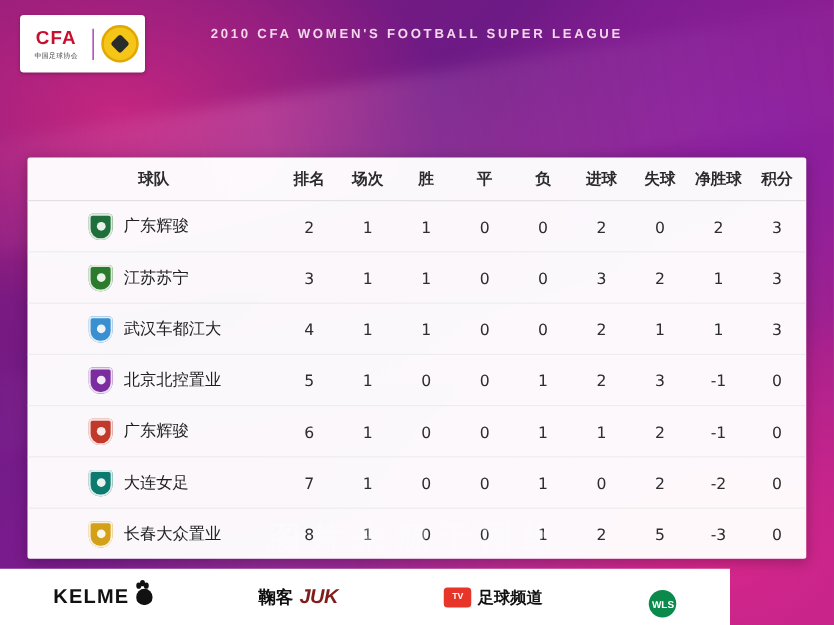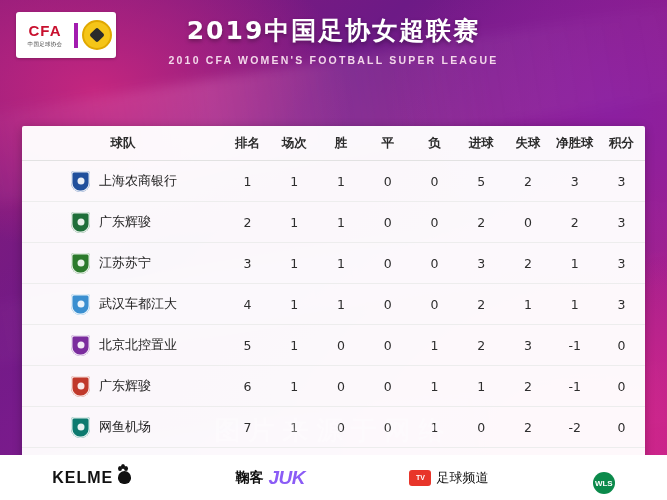--- a/index.html
+++ b/index.html
@@ -28,21 +28,21 @@
   .bg-streak.s2{top:250px;height:60px;opacity:.55;}
   .bg-streak.s3{top:410px;height:70px;opacity:.45;}
 
   
   .header{position:relative;height:88px;}
   .cfa-logo{
     position:absolute;left:16px;top:12px;width:100px;height:46px;
     background:#fff;border-radius:3px;display:flex;align-items:center;
     box-shadow:0 1px 3px rgba(0,0,0,.25);
   }
-  .cfa-left{width:58px;text-align:center;border-right:4px solid #a21caf;}
+  .cfa-left{width:58px;text-align:center;border-right:1px solid #a21caf;}
   .cfa-left .cfa-txt{font-size:15px;font-weight:bold;color:#c8102e;letter-spacing:1px;line-height:1;}
   .cfa-left .cfa-sub{font-size:5.5px;color:#444;letter-spacing:.3px;margin-top:3px;}
   .cfa-right{flex:1;display:flex;align-items:center;justify-content:center;}
   .cfa-badge{
     width:26px;height:26px;border-radius:50%;
     background:#f5c518;border:2px solid #e0a800;position:relative;
   }
   .cfa-badge:after{
     content:"";position:absolute;left:50%;top:50%;width:11px;height:11px;
     transform:translate(-50%,-50%) rotate(45deg);
@@ -93,34 +93,34 @@
   }
   .crest:after{
     content:"";position:absolute;left:50%;top:52%;width:7px;height:7px;
     transform:translate(-50%,-50%);border-radius:50%;
     background:rgba(255,255,255,.9);
   }
   .team-name{font-size:13px;color:#1f1f1f;white-space:nowrap;}
 
   
   .footer{
-    position:absolute;left:0;bottom:0;width:667px;height:45px;
+    position:absolute;left:0;bottom:0;width:584px;height:45px;
     background:#ffffff;display:flex;align-items:center;justify-content:space-around;
   }
   .sponsor{display:flex;align-items:center;gap:5px;}
   .sp-kelme{font-size:16px;font-weight:bold;letter-spacing:1px;color:#111;}
   .sp-paw{width:13px;height:13px;border-radius:50% 50% 45% 45%;background:#111;position:relative;}
   .sp-paw:before{content:"";position:absolute;top:-5px;left:0px;width:4px;height:5px;border-radius:50%;background:#111;box-shadow:6px 0 0 #111, 3px -2px 0 #111;}
   .sp-cn{font-size:14px;font-weight:bold;color:#111;font-family:Liberation Sans, sans-serif;}
-  .sp-juk{font-size:19px;font-weight:bold;color:#8b5cf6;font-style:italic;letter-spacing:-.5px;}
+  .sp-juk{font-size:16px;font-weight:bold;color:#7f1d1d;font-style:italic;letter-spacing:-.5px;}
   .sp-tv{
     width:22px;height:16px;border-radius:3px;background:#e8352a;color:#fff;
     font-size:7px;font-weight:bold;display:flex;align-items:center;justify-content:center;
   }
-  .sp-tv-txt{font-size:13px;font-weight:normal;color:#111;font-family:"DejaVu Sans",sans-serif;}
+  .sp-tv-txt{font-size:13px;font-weight:bold;color:#111;font-family:"DejaVu Sans",sans-serif;}
   .sp-wls{
     width:22px;height:22px;border-radius:50%;background:#0b8a4b;color:#fff;
     font-size:8px;font-weight:bold;display:flex;align-items:center;justify-content:center;margin-top:11px;
   }
   .sp-wls-txt{font-size:12px;font-weight:bold;color:#111;font-family:"DejaVu Sans",sans-serif;line-height:1.05;}
   .sp-wls-sub{font-size:4.5px;color:#777;letter-spacing:.4px;}
 
   
   .watermark{
     position:absolute;left:0;right:0;bottom:52px;text-align:center;
@@ -142,21 +142,20 @@
   <div class="cfa-logo">
     <div class="cfa-left">
       <div class="cfa-txt">CFA</div>
       <div class="cfa-sub">中国足球协会</div>
     </div>
     <div class="cfa-right">
       <div class="cfa-badge"></div>
     </div>
   </div>
   <div class="title-wrap">
-    <div class="title-cn">2019中国足协女超联赛</div>
     <div class="title-en">2010 CFA WOMEN'S FOOTBALL SUPER LEAGUE</div>
   </div>
 </div>
 
 <div class="subtitle">积 分 榜</div>
 
 <div class="table-card">
   <table>
     <thead>
       <tr>
@@ -169,37 +168,20 @@
         <th>进球</th>
         <th>失球</th>
         <th>净胜球</th>
         <th>积分</th>
       </tr>
     </thead>
     <tbody id="tbody">
         <tr>
           <td class="col-team">
             <div class="team-cell">
-              <span class="crest" style="background: rgb(31, 79, 156);"></span>
-              <span class="team-name">上海农商银行</span>
-            </div>
-          </td>
-          <td>1</td>
-          <td>1</td>
-          <td>1</td>
-          <td>0</td>
-          <td>0</td>
-          <td>5</td>
-          <td>2</td>
-          <td>3</td>
-          <td>3</td>
-        </tr>
-        <tr>
-          <td class="col-team">
-            <div class="team-cell">
               <span class="crest" style="background: rgb(31, 111, 58);"></span>
               <span class="team-name">广东辉骏</span>
             </div>
           </td>
           <td>2</td>
           <td>1</td>
           <td>1</td>
           <td>0</td>
           <td>0</td>
           <td>2</td>
@@ -272,21 +254,21 @@
           <td>1</td>
           <td>1</td>
           <td>2</td>
           <td>-1</td>
           <td>0</td>
         </tr>
         <tr>
           <td class="col-team">
             <div class="team-cell">
               <span class="crest" style="background: rgb(13, 122, 111);"></span>
-              <span class="team-name">网鱼机场</span>
+              <span class="team-name">大连女足</span>
             </div>
           </td>
           <td>7</td>
           <td>1</td>
           <td>0</td>
           <td>0</td>
           <td>1</td>
           <td>0</td>
           <td>2</td>
           <td>-2</td>

